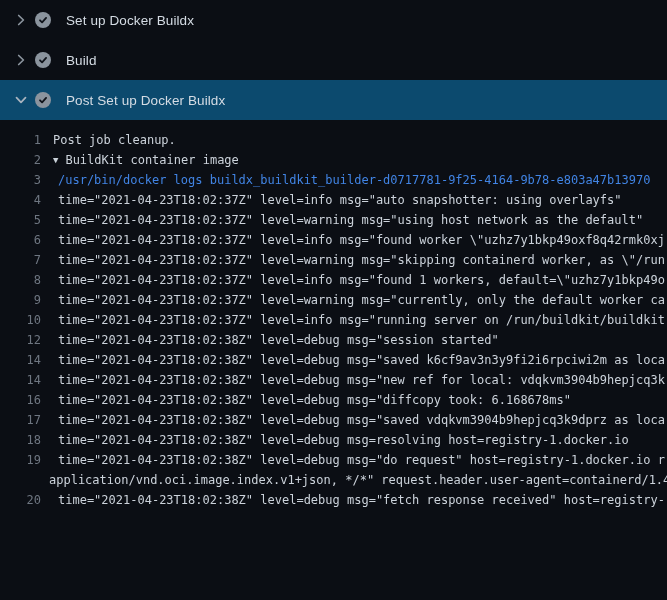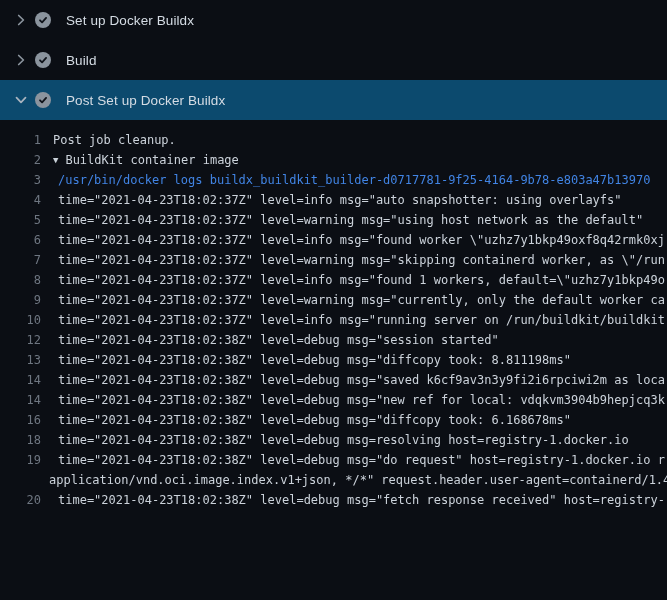--- a/index.html
+++ b/index.html
@@ -151,40 +151,40 @@
     <span class="ln">10</span>
     <span class="lt">time="2021-04-23T18:02:37Z" level=info msg="running server on /run/buildkit/buildkit</span>
   </div>
 
   <div class="log-row child">
     <span class="ln">12</span>
     <span class="lt">time="2021-04-23T18:02:38Z" level=debug msg="session started"</span>
   </div>
 
 
-  <div class="log-row child">
-    <span class="ln">13</span>
-    <span class="lt">time="2021-04-23T18:02:38Z" level=debug msg="diffcopy took: 8.811198ms"</span>
-  </div>
 
   <div class="log-row child">
     <span class="ln">14</span>
     <span class="lt">time="2021-04-23T18:02:38Z" level=debug msg="saved k6cf9av3n3y9fi2i6rpciwi2m as loca</span>
   </div>
 
   <div class="log-row child">
     <span class="ln">14</span>
     <span class="lt">time="2021-04-23T18:02:38Z" level=debug msg="new ref for local: vdqkvm3904b9hepjcq3k</span>
   </div>
 
   <div class="log-row child">
     <span class="ln">16</span>
     <span class="lt">time="2021-04-23T18:02:38Z" level=debug msg="diffcopy took: 6.168678ms"</span>
   </div>
 
+  <div class="log-row child">
+    <span class="ln">17</span>
+    <span class="lt">time="2021-04-23T18:02:38Z" level=debug msg="saved vdqkvm3904b9hepjcq3k9dprz as loca</span>
+  </div>
 
   <div class="log-row child">
     <span class="ln">18</span>
     <span class="lt">time="2021-04-23T18:02:38Z" level=debug msg=resolving host=registry-1.docker.io</span>
   </div>
 
   <div class="log-row child">
     <span class="ln">19</span>
     <span class="lt">time="2021-04-23T18:02:38Z" level=debug msg="do request" host=registry-1.docker.io r</span>
   </div>

